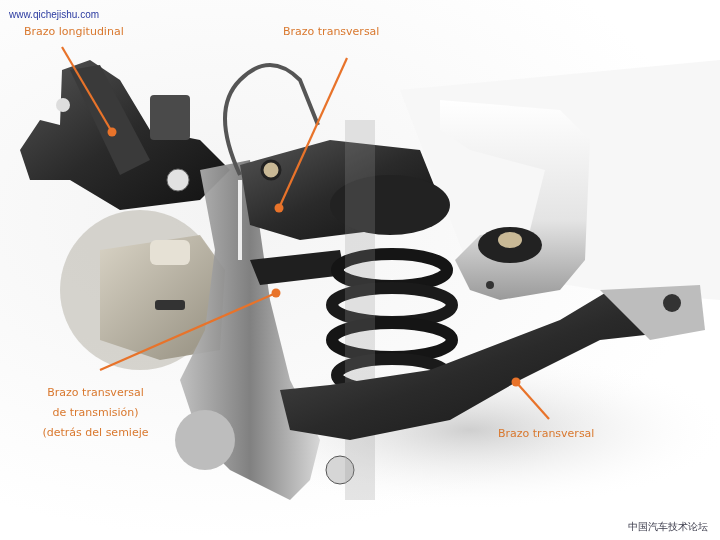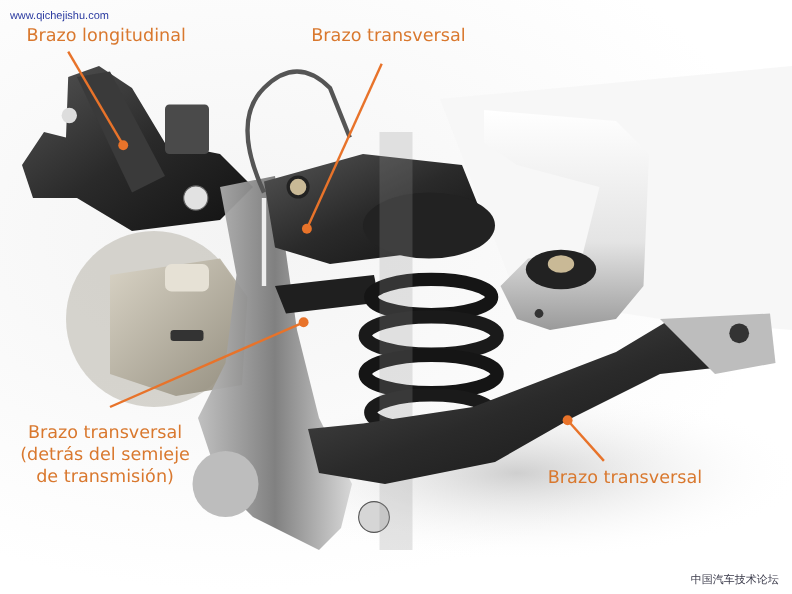--- a/index.html
+++ b/index.html
@@ -2,21 +2,21 @@
 <html><head>
 <meta charset="utf-8">
 <style>
   html, body { margin: 0; padding: 0; }
   body { width: 720px; height: 540px; overflow: hidden; background: #ffffff; }
   .stage { position: relative; width: 720px; height: 540px; overflow: hidden;
     background: radial-gradient(ellipse at 30% 40%, #f4f4f4 0%, #ffffff 70%); }
   svg.art { position: absolute; left: 0; top: 0; }
   .watermark-url { position: absolute; left: 9px; top: 9px; font-family: "Liberation Sans", sans-serif;
     font-size: 10px; color: #2a3aa0; }
-  .label { position: absolute; font-family: "DejaVu Sans", sans-serif; font-size: 16px; color: #d9782e;
+  .label { position: absolute; font-family: "DejaVu Sans", sans-serif; font-size: 11px; color: #d9782e;
     line-height: 20px; white-space: nowrap; }
   .label.center { text-align: center; }
   .watermark-cn { position: absolute; right: 12px; bottom: 6px; font-family: Liberation Serif, serif;
     font-size: 10px; color: #3a3a4a; }
 </style>
 </head>
 <body>
 
 <div class="stage">
 
@@ -111,19 +111,19 @@
       <circle cx="516" cy="382" r="4.5" stroke="none"></circle>
     </g>
   </svg>
 
   <div class="watermark-url">www.qichejishu.com</div>
 
   <div class="label" style="left:24px; top:22px;">Brazo longitudinal</div>
   <div class="label" style="left:283px; top:22px;">Brazo transversal</div>
   <div class="label center" style="left:8px; top:383px; width:175px;">
     <div>Brazo transversal</div>
+    <div>de transmisión)</div>
     <div>(detrás del semieje</div>
-    <div>de transmisión)</div>
   </div>
   <div class="label" style="left:498px; top:424px;">Brazo transversal</div>
 
   <div class="watermark-cn">中国汽车技术论坛</div>
 </div>
 
 </body></html>

